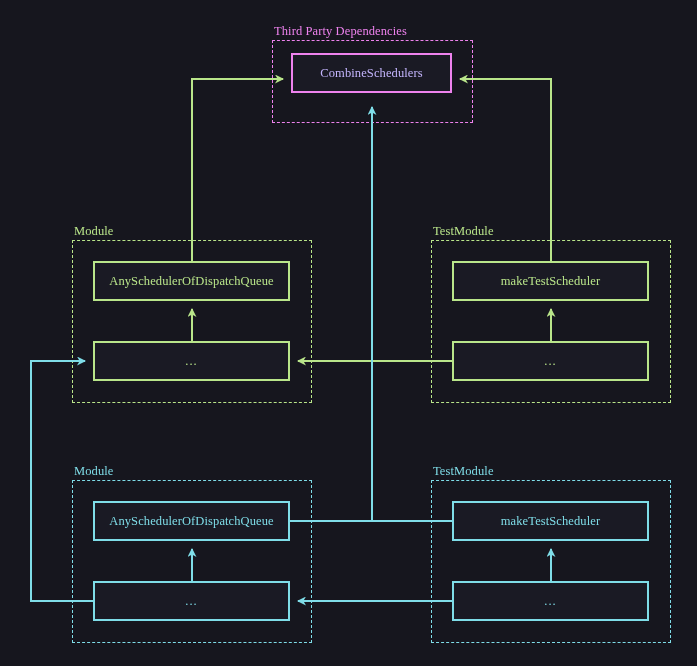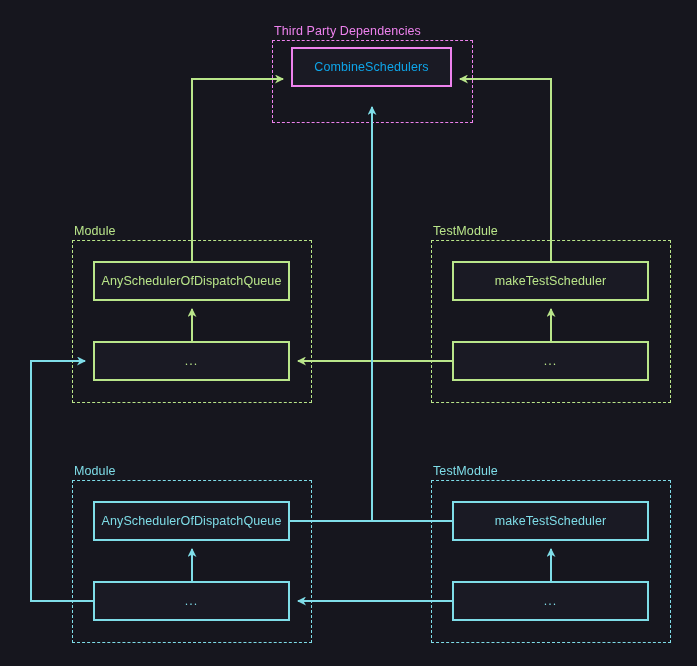--- a/index.html
+++ b/index.html
@@ -6,21 +6,21 @@
     margin: 0;
     padding: 0;
     background: #16161e;
   }
   #stage {
     position: relative;
     width: 697px;
     height: 666px;
     background: #16161e;
     overflow: hidden;
-    font-family: Liberation Sans, sans-serif;
+    font-family: Liberation Serif, serif;
   }
   svg.layer {
     position: absolute;
     left: 0;
     top: 0;
     width: 697px;
     height: 666px;
   }
   .grp-label {
     position: absolute;
@@ -89,21 +89,21 @@
       <polyline points="290,521 372,521 372,107" fill="none" stroke="#7fdde8" stroke-width="2" marker-end="url(#arw1)"></polyline>
       <polyline points="452,521 290,521" fill="none" stroke="#7fdde8" stroke-width="2"></polyline>
       <polyline points="192,581 192,549" fill="none" stroke="#7fdde8" stroke-width="2" marker-end="url(#arw1)"></polyline>
       <polyline points="551,581 551,549" fill="none" stroke="#7fdde8" stroke-width="2" marker-end="url(#arw1)"></polyline>
       <polyline points="452,601 298,601" fill="none" stroke="#7fdde8" stroke-width="2" marker-end="url(#arw1)"></polyline>
       <polyline points="93,601 31,601 31,361 85,361" fill="none" stroke="#7fdde8" stroke-width="2" marker-end="url(#arw1)"></polyline>
       <polyline points="452,601 431,601" fill="none" stroke="#7fdde8" stroke-width="2"></polyline>
     </svg>
 
   <div id="nodes">
-      <div class="node" style="left: 291px; top: 47px; width: 161px; height: 40px; border-color: rgb(238, 130, 238); color: #0ea5e9; background: rgb(26, 26, 36);">
+      <div class="node" style="left: 291px; top: 53px; width: 161px; height: 40px; border-color: rgb(238, 130, 238); color: #c4b5fd; background: rgb(26, 26, 36);">
         <span>CombineSchedulers</span>
       </div>
       <div class="node" style="left: 93px; top: 261px; width: 197px; height: 40px; border-color: rgb(185, 229, 138); color: rgb(185, 229, 138); background: rgb(26, 26, 36);">
         <span>AnySchedulerOfDispatchQueue</span>
       </div>
       <div class="node" style="left: 93px; top: 341px; width: 197px; height: 40px; border-color: rgb(185, 229, 138); color: rgb(185, 229, 138); background: rgb(26, 26, 36);">
         <span class="dots">...</span>
       </div>
       <div class="node" style="left: 452px; top: 261px; width: 197px; height: 40px; border-color: rgb(185, 229, 138); color: rgb(185, 229, 138); background: rgb(26, 26, 36);">
         <span>makeTestScheduler</span>

